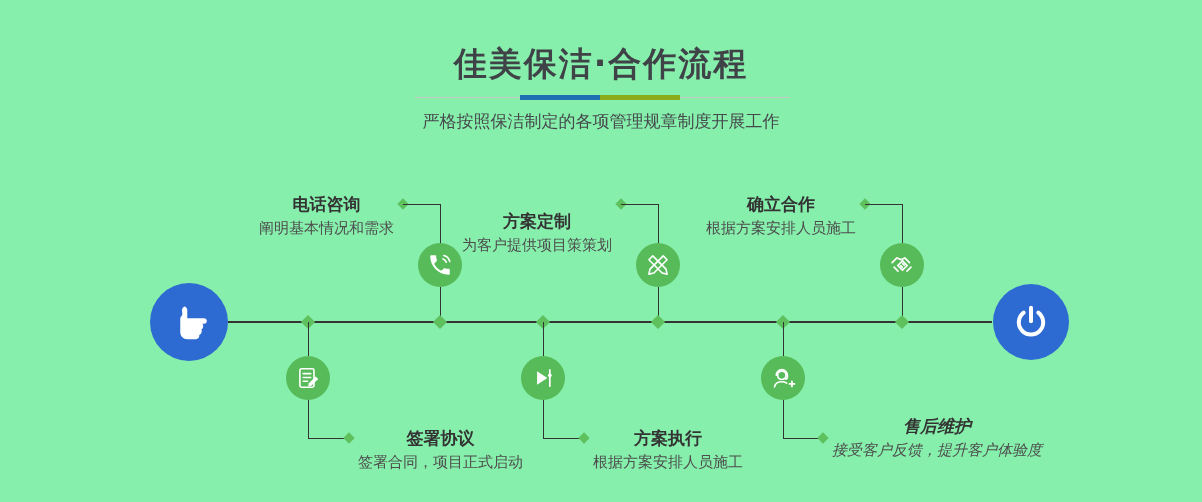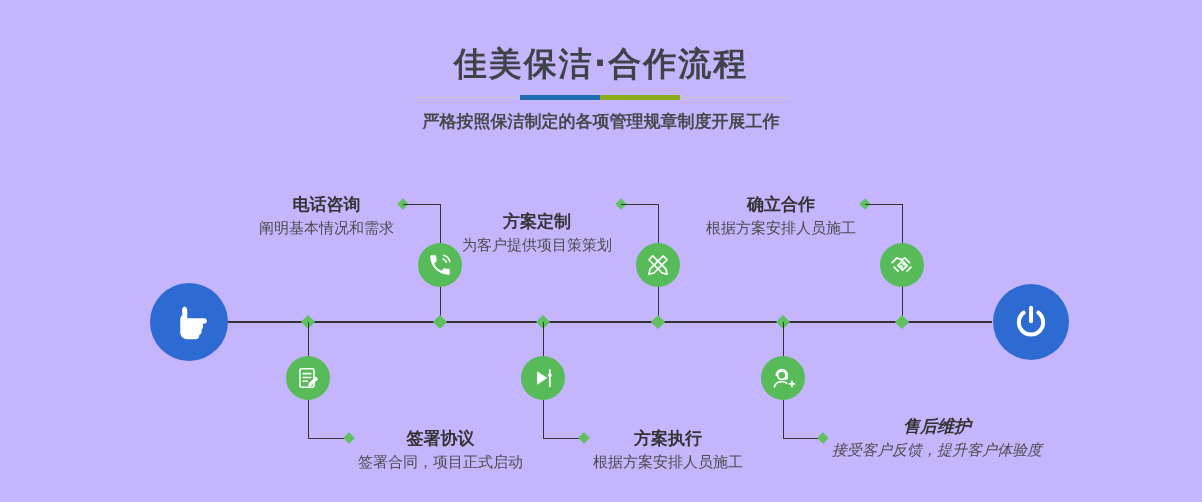--- a/index.html
+++ b/index.html
@@ -1,27 +1,27 @@
 <!DOCTYPE html>
 <html><head>
 <meta charset="utf-8">
 <style>
   html,body { margin:0; padding:0; background:#fff; }
   .canvas {
-    position:relative; width:1202px; height:502px; background:#c4b5fd;
+    position:relative; width:1202px; height:502px; background:#86efac;
     font-family:"DejaVu Sans","Liberation Sans",sans-serif; overflow:hidden;
   }
   
   .title { position:absolute; top:42px; left:0; width:100%; text-align:center;
            font-size:33px; font-weight:bold; color:#3f4347; letter-spacing:2px; }
   .divider-gray  { position:absolute; top:97px; left:415px; width:375px; height:1px; background:#c9c9c9; }
   .divider-blue  { position:absolute; top:95px; left:520px; width:80px; height:5px; background:#1e6eb3; }
   .divider-green { position:absolute; top:95px; left:600px; width:80px; height:5px; background:#8bab1b; }
   .subtitle { position:absolute; top:110px; left:0; width:100%; text-align:center;
-              font-size:17px; color:#46494c;font-weight:bold; }
+              font-size:17px; color:#46494c; }
   
   .main-line { position:absolute; left:228px; top:321px; width:764px; height:2px; background:#333; }
   .endpoint { position:absolute; border-radius:50%; background:#2d6bd2;
               display:flex; align-items:center; justify-content:center; }
   .endpoint.start { left:150px; top:283px; width:78px; height:78px; }
   .endpoint.end   { left:993px; top:284px; width:76px; height:76px; }
   .node { position:absolute; width:44px; height:44px; border-radius:50%; background:#57bb59;
           display:flex; align-items:center; justify-content:center; }
   .stub { position:absolute; width:1px; background:#333; }
   .diamond { position:absolute; width:10px; height:10px; background:#5ec15e; transform:rotate(45deg); }

